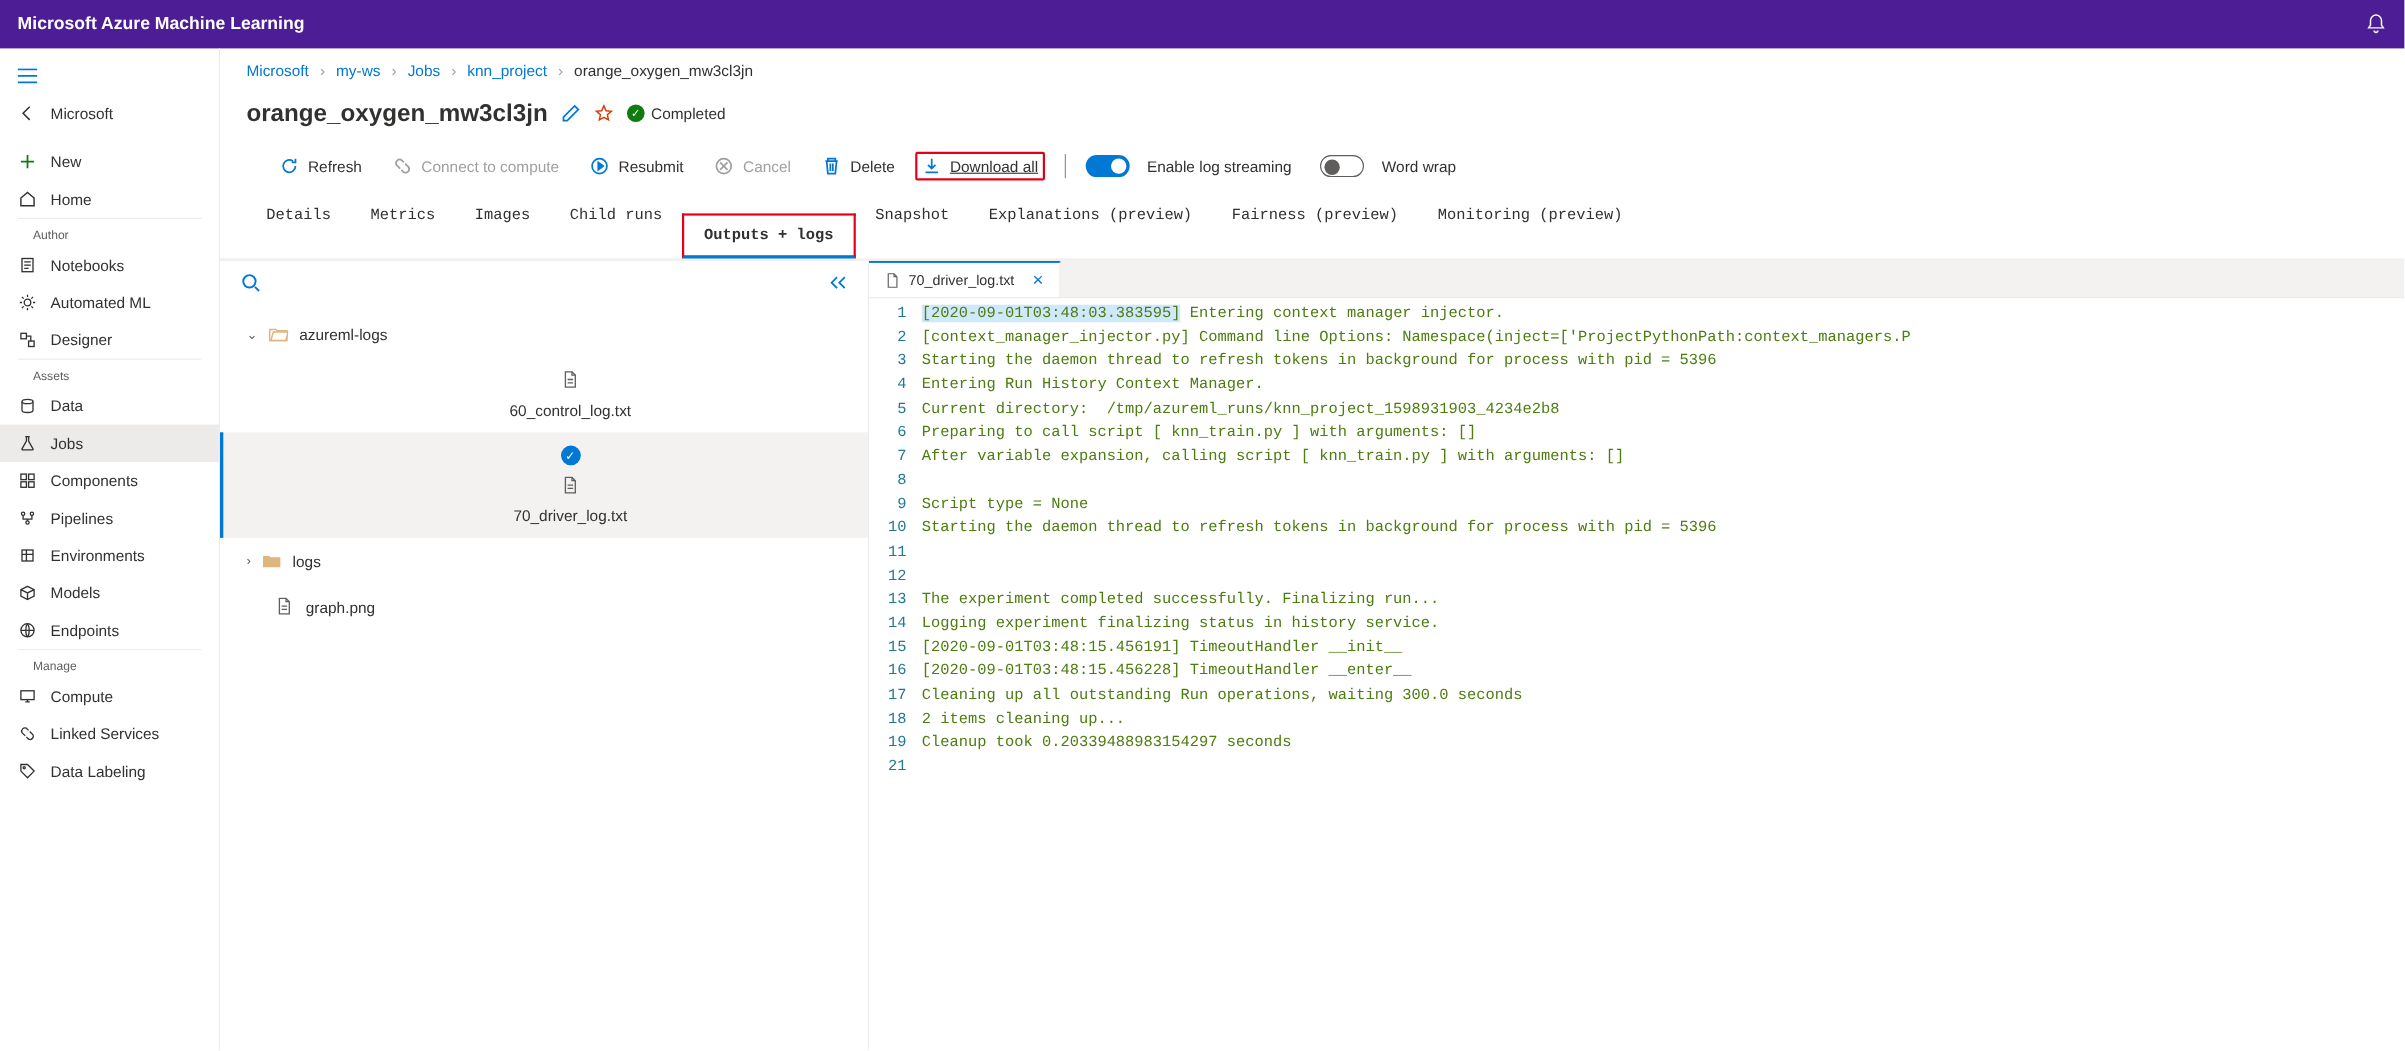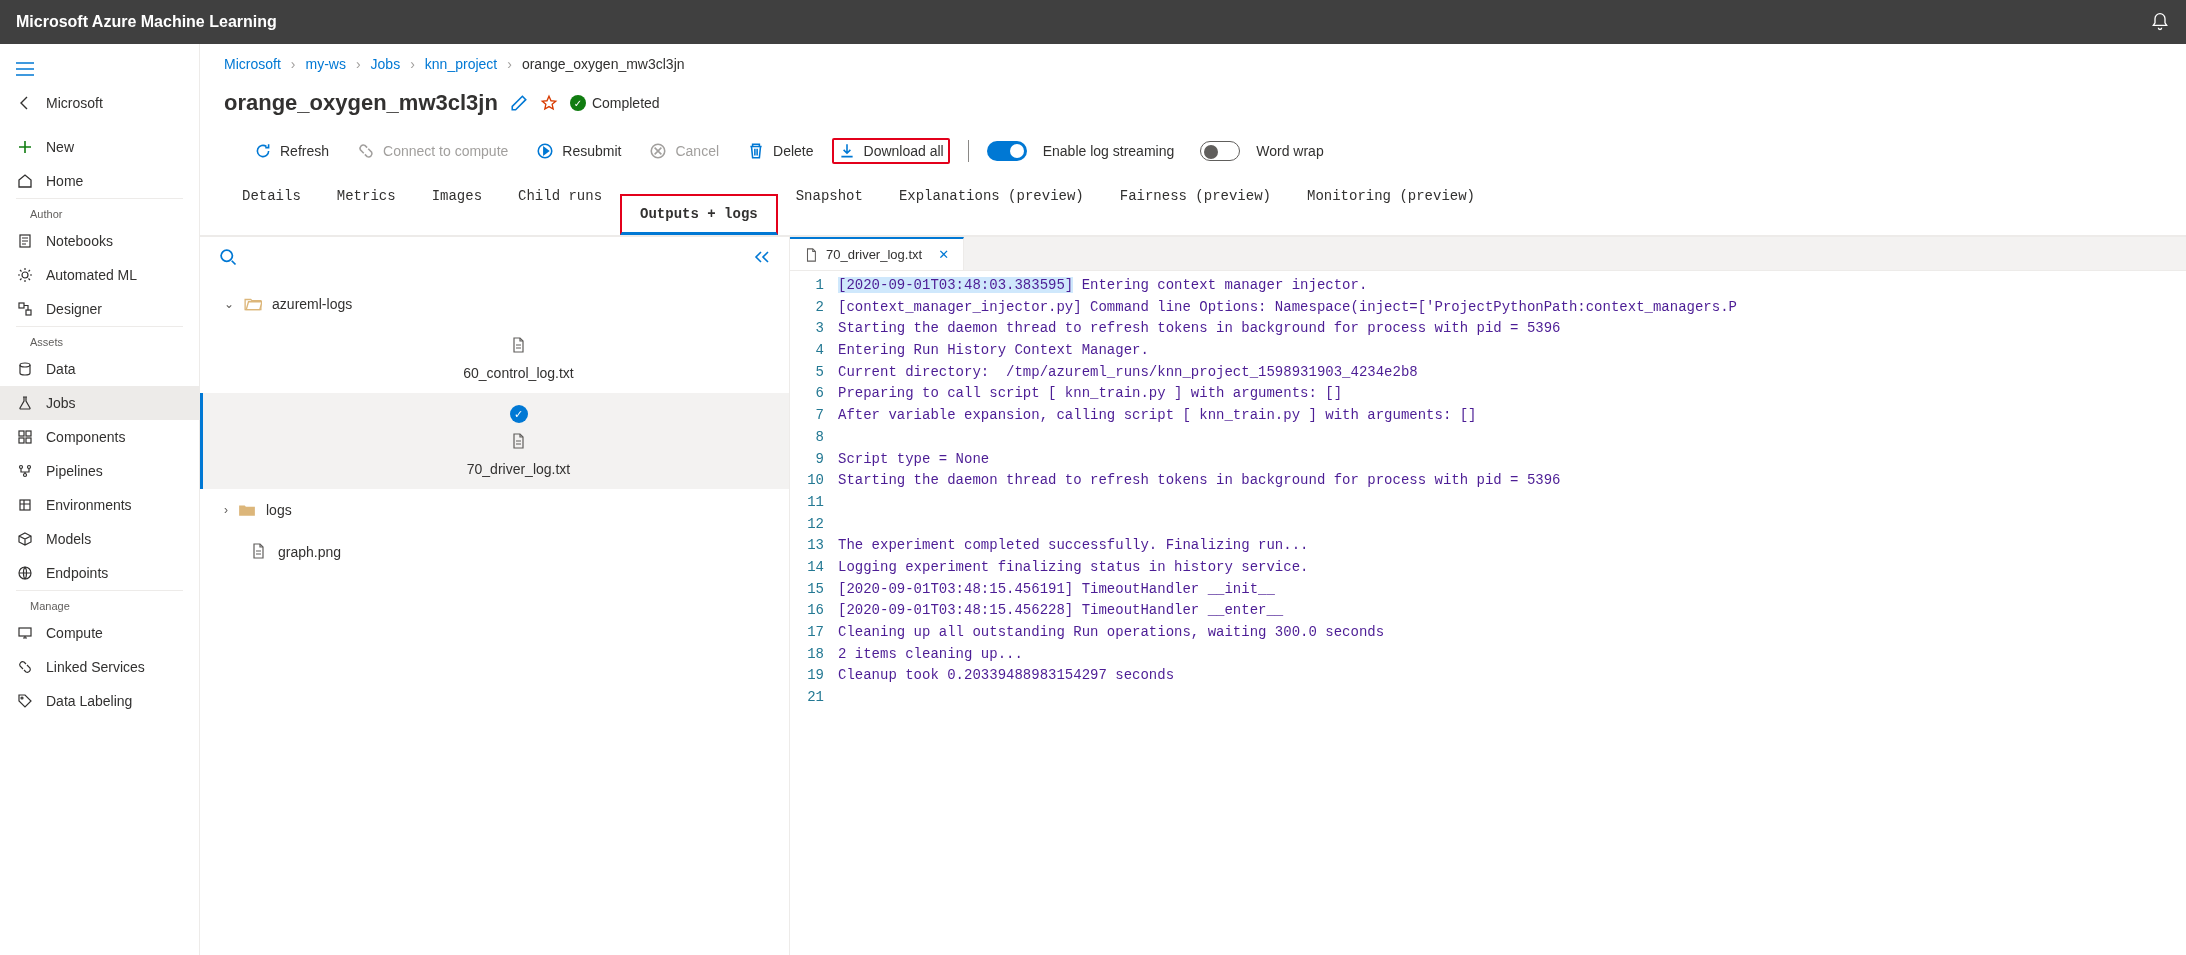--- a/index.html
+++ b/index.html
@@ -1,17 +1,17 @@
 <!DOCTYPE html>
 <html><head>
 <meta charset="utf-8">
 <style>
 * { box-sizing: border-box; margin: 0; padding: 0; }
 body { font-family: "Segoe UI", -apple-system, sans-serif; font-size: 14px; color: #323130; background: #fff; overflow: hidden; }
-.topbar { background: #404040; color: #fff; height: 44px; display: flex; align-items: center; padding: 0 16px; justify-content: space-between; }
+.topbar { background: #4c1d95; color: #fff; height: 44px; display: flex; align-items: center; padding: 0 16px; justify-content: space-between; }
 .topbar-title { font-size: 16px; font-weight: 600; }
 .bell-icon { width: 20px; height: 20px; }
 .layout { display: flex; height: calc(100vh - 44px); }
 .sidebar { width: 200px; border-right: 1px solid #edebe9; padding-top: 8px; overflow-y: auto; }
 .sb-item { display: flex; align-items: center; gap: 12px; padding: 8px 16px; cursor: pointer; color: #323130; }
 .sb-item.active { background: #edebe9; }
 .sb-icon { width: 18px; height: 18px; display: inline-flex; align-items: center; justify-content: center; }
 .sb-section { font-size: 11px; color: #605e5c; padding: 10px 16px 4px 30px; position: relative; }
 .sb-section::before { content:""; position:absolute; left:16px; right:16px; top:0; border-top:1px solid #edebe9; }
 .hamburger { padding: 10px 16px; cursor: pointer; color: #0078d4; }
@@ -21,21 +21,21 @@
 .bc-sep { color: #a19f9d; }
 .header { display: flex; align-items: center; gap: 12px; padding: 6px 24px 16px; }
 .job-title { font-size: 22px; font-weight: 600; }
 .edit-icon, .fav-icon { cursor: pointer; color: #0078d4; }
 .fav-icon { color: #d83b01; }
 .status-pill { display: inline-flex; align-items: center; gap: 6px; font-size: 14px; }
 .status-dot { width: 16px; height: 16px; border-radius: 50%; background: #107c10; color: #fff; display: inline-flex; align-items: center; justify-content: center; font-size: 10px; }
 .toolbar { display: flex; align-items: center; gap: 8px; padding: 4px 24px 12px; text-align: center; }
 .tbtn { display: inline-flex; align-items: center; gap: 8px; padding: 6px 10px; cursor: pointer; border-radius: 2px; }
 .tbtn.disabled { color: #a19f9d; cursor: default; }
-.highlight-red { border: 2.5px solid #e3001b; padding: 2px 4px; }
+.highlight-red { border: 2.5px solid #e3001b; padding: 2px 4px; text-decoration: underline; }
 .tbtn-icon { width: 18px; height: 18px; display: inline-flex; align-items: center; justify-content: center; }
 .sep { width: 1px; height: 22px; background: #8a8886; margin: 0 10px; }
 .toggle { width: 40px; height: 20px; border-radius: 10px; position: relative; display: inline-block; }
 .toggle.on { background: #0078d4; }
 .toggle.off { background: #fff; border: 1px solid #605e5c; }
 .toggle .knob { width: 14px; height: 14px; border-radius: 50%; background: #fff; position: absolute; top: 3px; }
 .toggle.on .knob { right: 3px; }
 .toggle.off .knob { left: 3px; background: #605e5c; }
 .tg-label { margin: 0 18px 0 8px; }
 .tabs { display: flex; gap: 0; padding: 0 24px; border-bottom: 1px solid #edebe9; font-family: Liberation Mono, monospace; }
@@ -57,21 +57,21 @@
 .folder { color: #dcb67a; }
 .folder-open { color: #dcb67a; }
 .check-badge { width: 18px; height: 18px; border-radius: 50%; background: #0078d4; color: #fff; display: inline-flex; align-items: center; justify-content: center; font-size: 11px; }
 .editor-pane { flex: 1; display: flex; flex-direction: column; overflow: hidden; }
 .file-tabs { display: flex; border-bottom: 1px solid #edebe9; background: #f3f2f1; }
 .file-tab { display: flex; align-items: center; gap: 8px; padding: 8px 14px; background: #fff; border-top: 2px solid #0078d4; border-right: 1px solid #edebe9; font-size: 13px; }
 .file-tab .close { color: #0078d4; cursor: pointer; margin-left: 8px; }
 .editor { flex: 1; overflow: auto; font-family: Consolas, "Courier New", monospace; font-size: 14px; line-height: 1.55; padding: 4px 0; }
 .editor-line { display: flex; white-space: pre; }
 .gutter { width: 48px; text-align: right; padding-right: 14px; color: #237893; user-select: none; }
-.code { flex: 1; color: #4c1d95; }
+.code { flex: 1; color: #4d7c0f; }
 .hl { background: #cfe8fc; }
 svg { display: block; }
 </style>
 </head>
 <body>
 
 <div class="topbar">
   <span class="topbar-title">Microsoft Azure Machine Learning</span>
   <span>
     <svg class="bell-icon" viewBox="0 0 24 24" fill="none" stroke="#fff" stroke-width="1.6">

